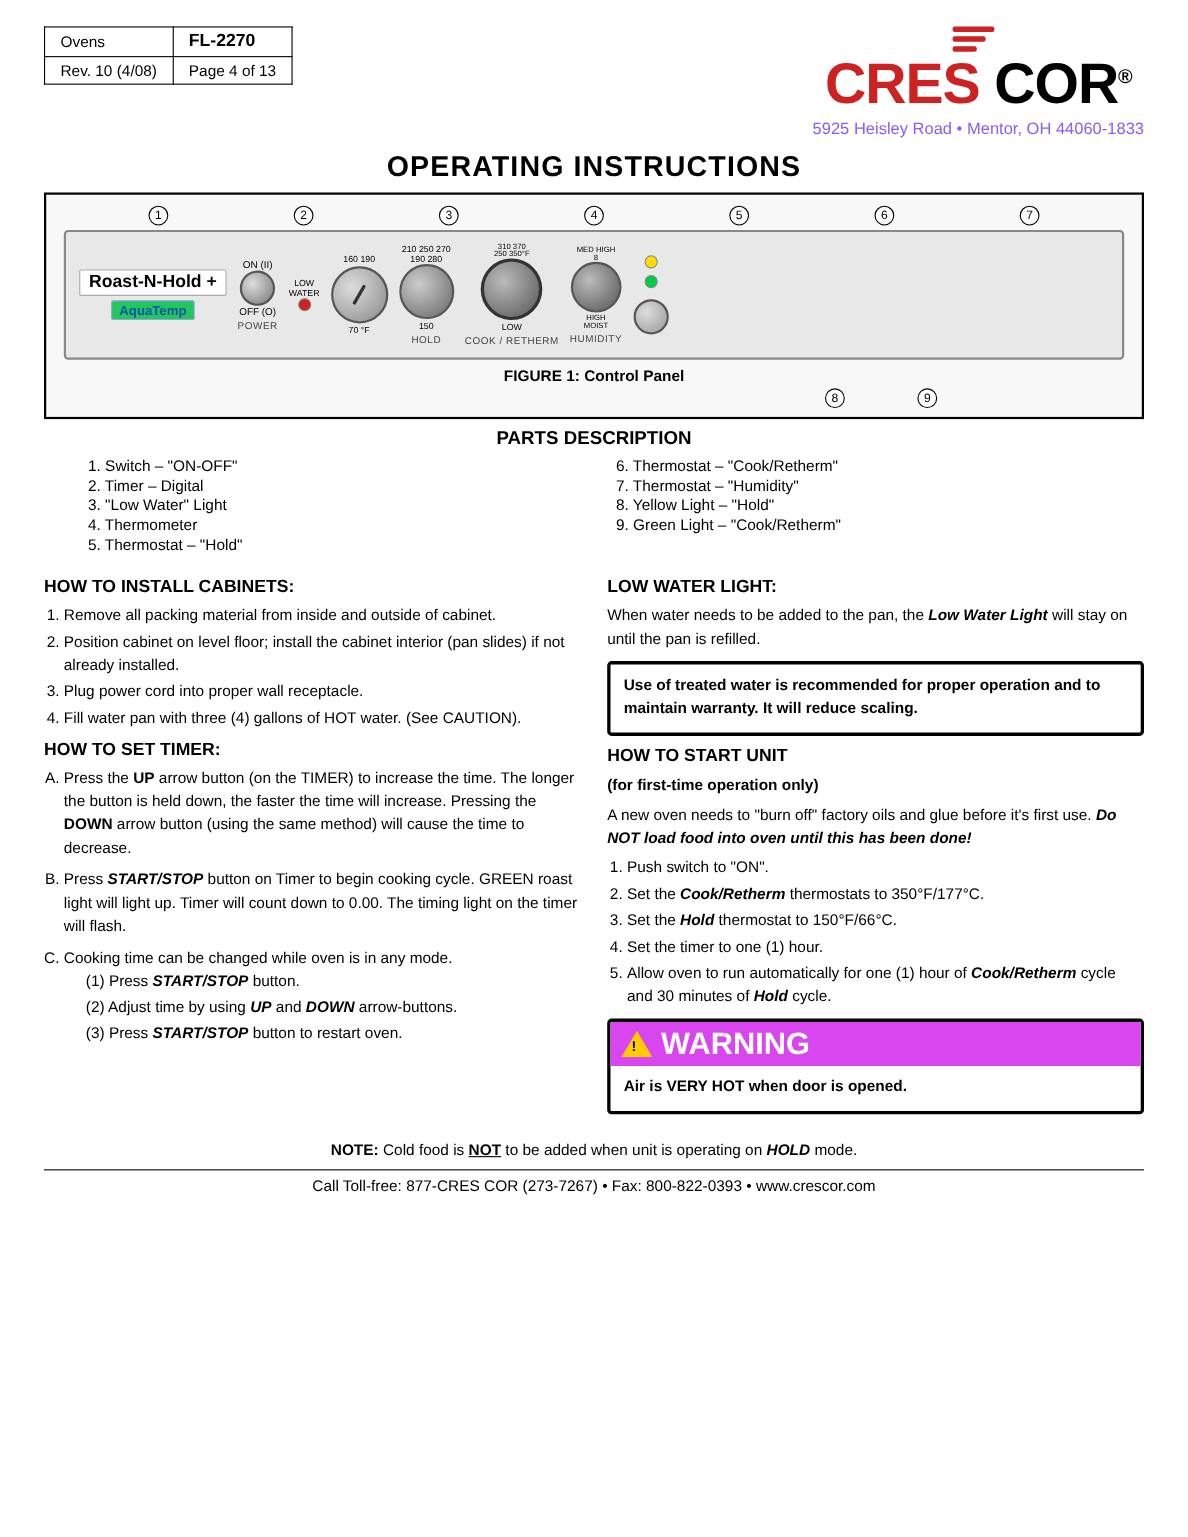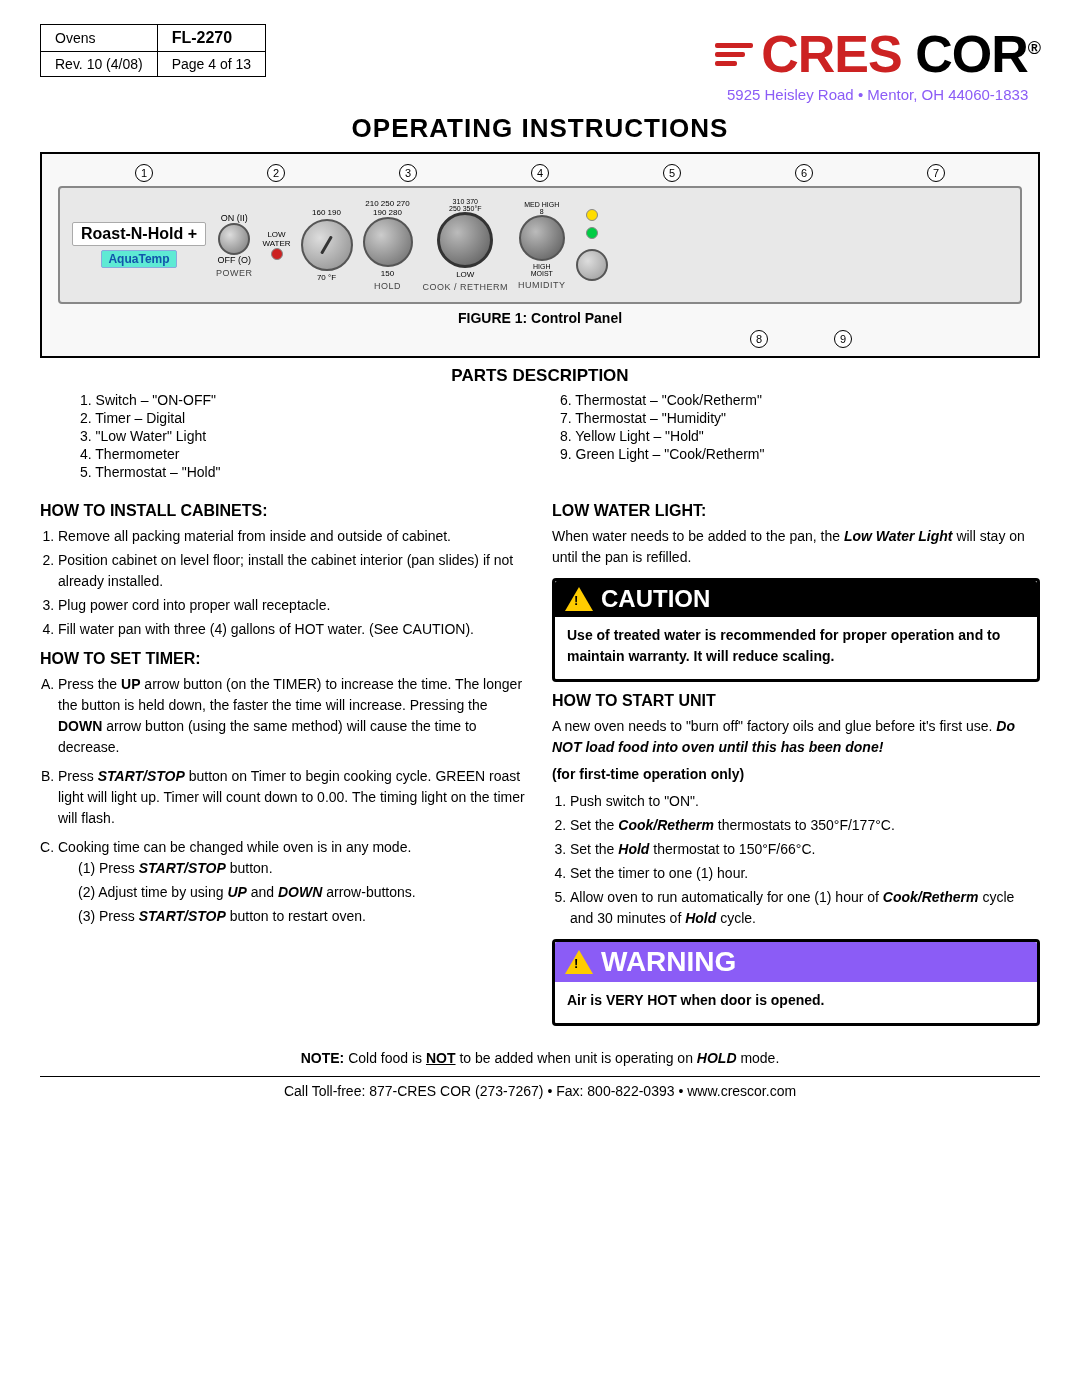--- a/index.html
+++ b/index.html
@@ -32,20 +32,21 @@
       font-weight: bold;
       font-size: 16px;
     }
     .header-right {
       text-align: center;
     }
     .logo-area {
       display: flex;
       align-items: center;
       gap: 0;
+      flex-direction: column;
     }
     .logo-lines {
       display: flex;
       flex-direction: column;
       gap: 4px;
       margin-right: 8px;
     }
     .logo-lines span {
       display: block;
       height: 5px;
@@ -136,21 +137,21 @@
       background: #fff;
       border: 1px solid #aaa;
       padding: 2px 8px;
       border-radius: 2px;
       margin-bottom: 4px;
     }
     .aquatemp {
       font-size: 12px;
       font-weight: bold;
       color: #1155aa;
-      background: #5eead4;
+      background: #22c55e;
       border: 1px solid #88aadd;
       padding: 1px 6px;
       border-radius: 2px;
     }
     
     .timer-display {
       background: #222;
       color: #ff6600;
       font-size: 22px;
       font-family: 'Courier New', monospace;
@@ -314,21 +315,21 @@
       gap: 8px;
       background: #000;
       color: #fff;
       font-size: 24px;
       font-weight: bold;
       padding: 4px 10px;
       margin: -8px -12px 8px -12px;
       border-radius: 2px 2px 0 0;
     }
     .warning-header {
-      background: #8b5cf6;
+      background: #d946ef;
       color: #fff;
       font-size: 28px;
       font-weight: bold;
       padding: 4px 10px;
       margin: -8px -12px 8px -12px;
       display: flex;
       align-items: center;
       gap: 8px;
       border-radius: 2px 2px 0 0;
     }
@@ -573,35 +574,31 @@
   <div class="col-right">
 
     <div class="section-title">Low Water Light:</div>
     <div class="section-body">
       <p>
         When water needs to be added to the pan, the <span class="bold-italic">Low Water Light</span> will stay on until the pan is refilled.
       </p>
     </div>
 
     <div class="caution-box">
-      <div class="caution-header">
-        <div class="triangle-icon"></div>
-        <span>CAUTION</span>
-      </div>
       <div class="caution-body">
         <p>
           <span class="bold">Use of treated water is recommended for proper operation and to maintain warranty. It will reduce scaling.</span>
         </p>
       </div>
     </div>
 
     <div class="section-title">HOW TO START UNIT</div>
     <div class="section-body">
+      <p><span class="bold">(for first-time operation only)</span></p>
       <p>A new oven needs to "burn off" factory oils and glue before it's first use. <span class="bold-italic">Do NOT load food into oven until this has been done!</span></p>
-      <p><span class="bold">(for first-time operation only)</span></p>
       <ol>
         <li>Push switch to "ON".</li>
         <li>Set the <span class="bold-italic">Cook/Retherm</span> thermostats to 350°F/177°C.</li>
         <li>Set the <span class="bold-italic">Hold</span> thermostat to 150°F/66°C.</li>
         <li>Set the timer to one (1) hour.</li>
         <li>Allow oven to run automatically for one (1) hour of <span class="bold-italic">Cook/Retherm</span> cycle and 30 minutes of <span class="bold-italic">Hold</span> cycle.</li>
       </ol>
     </div>
 
     <div class="caution-box">

